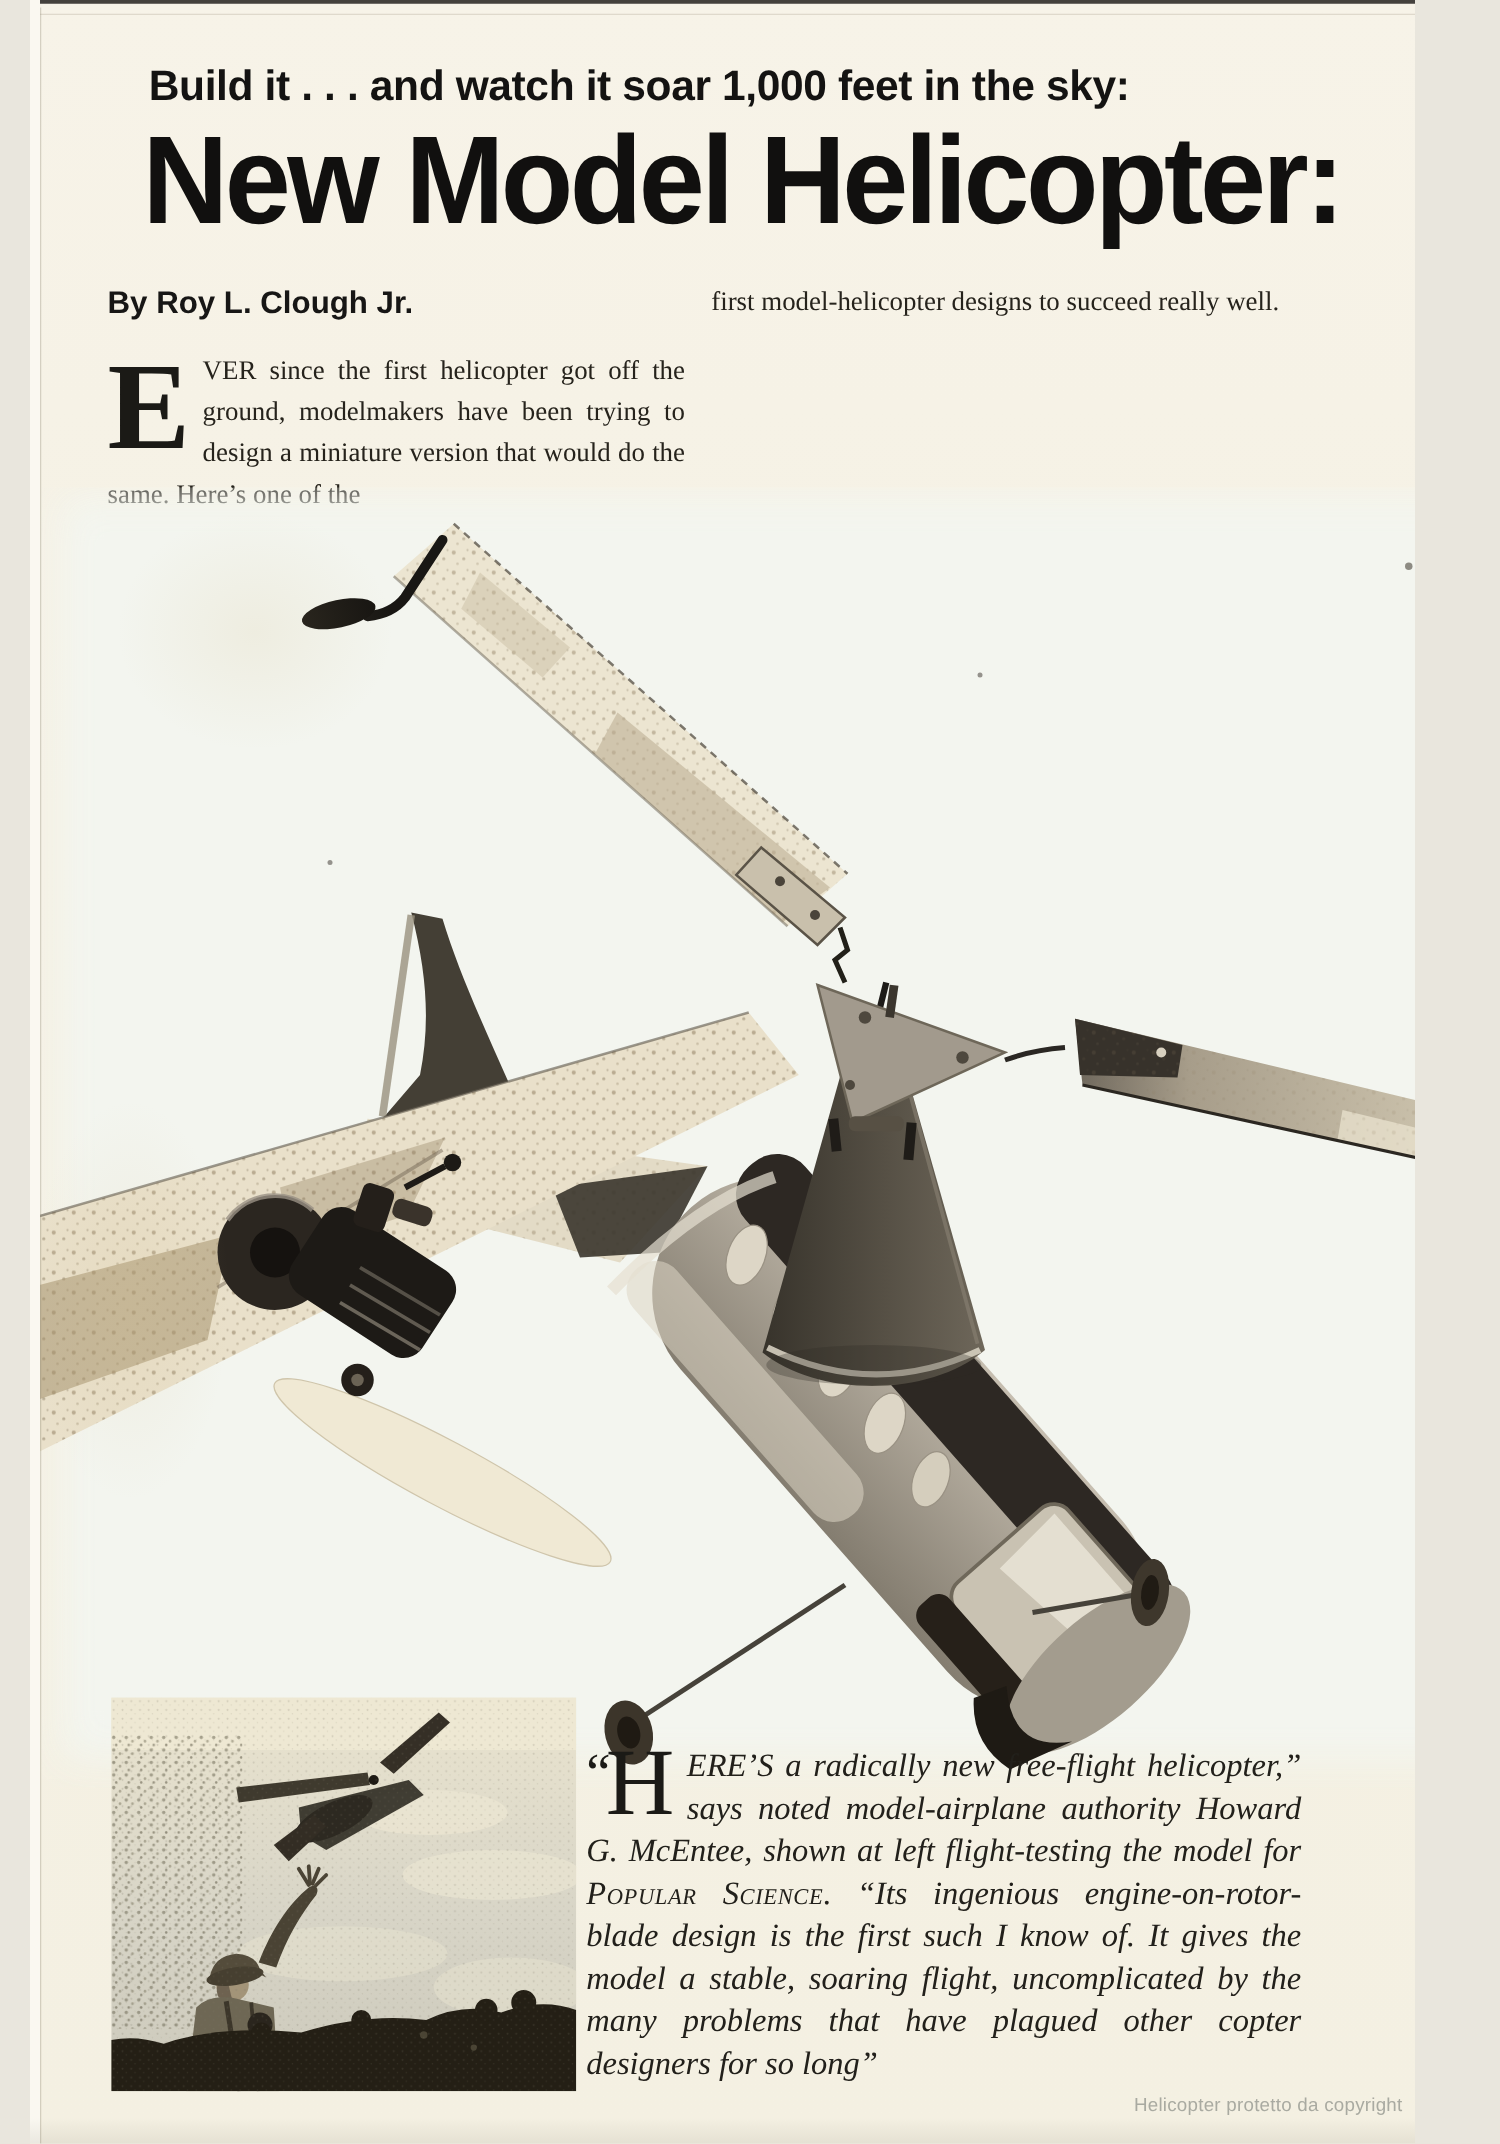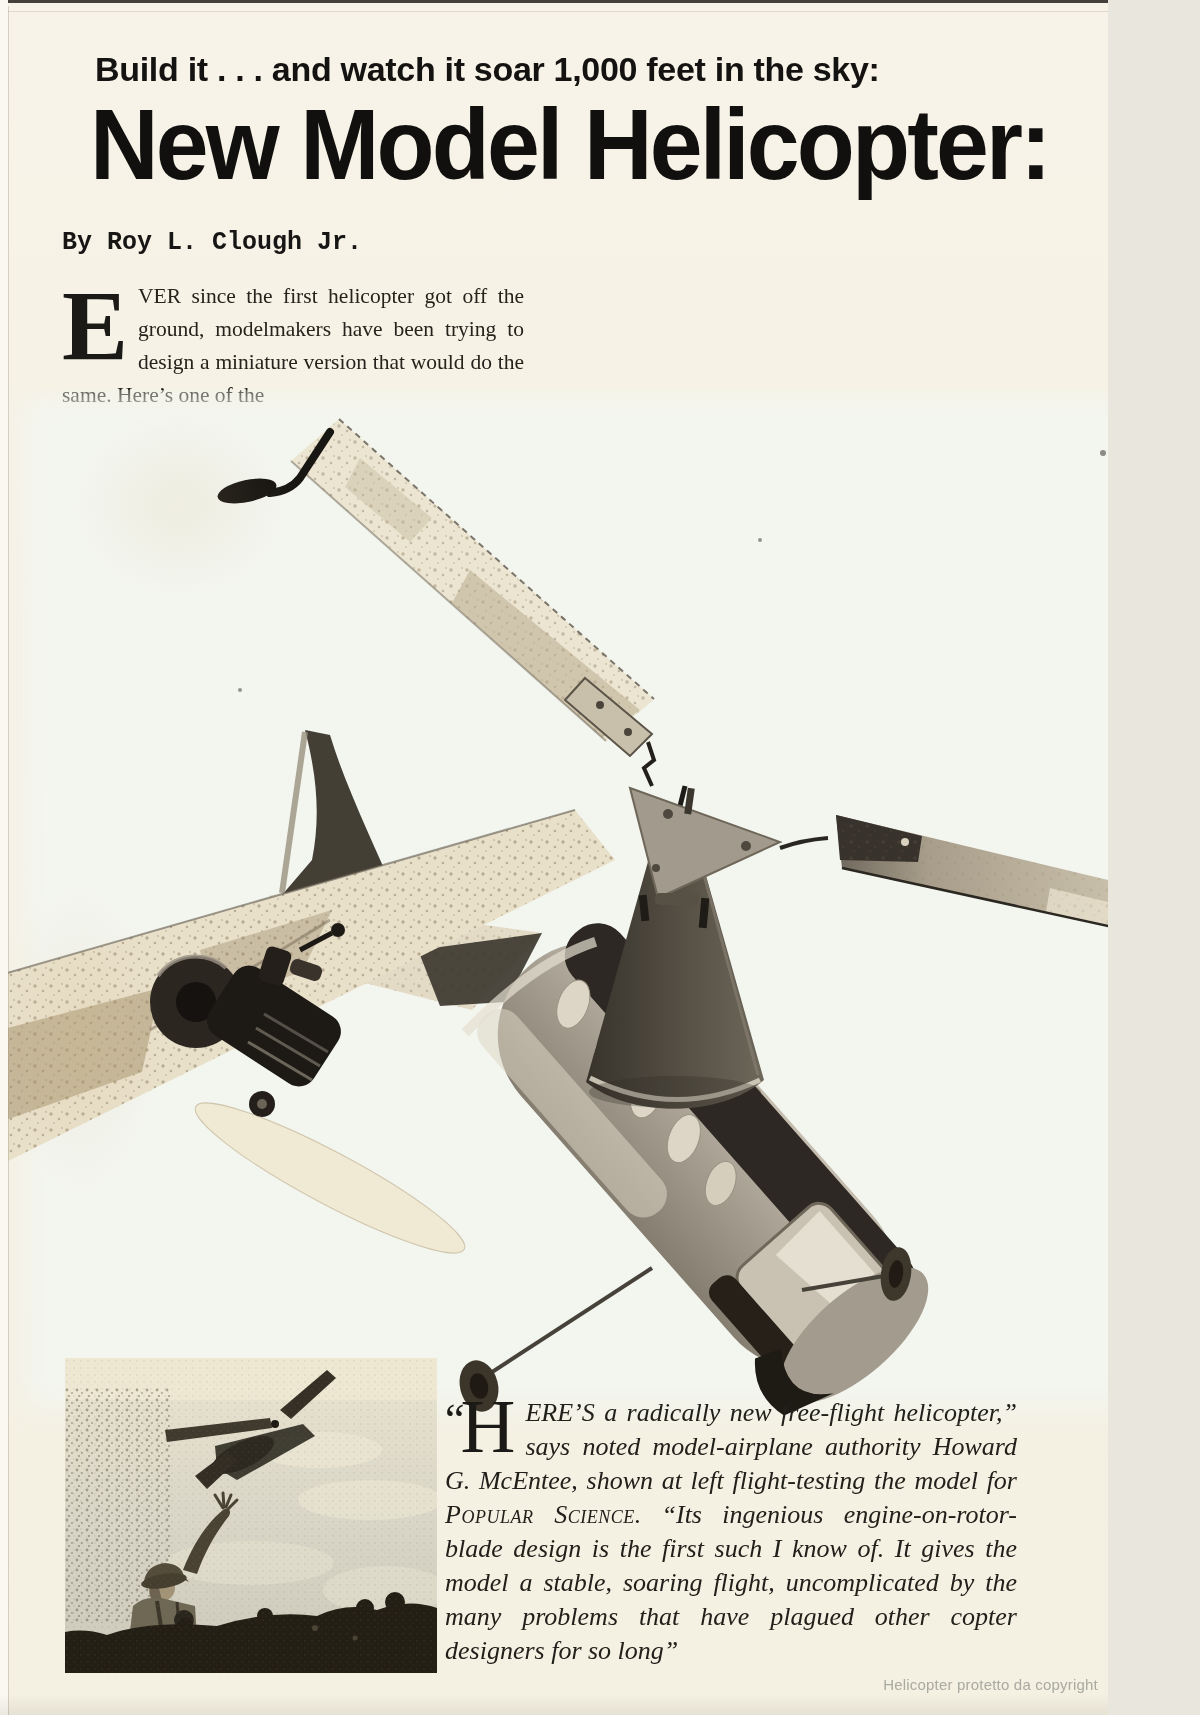--- a/index.html
+++ b/index.html
@@ -1,19 +1,19 @@
 <!DOCTYPE html>
 <html><head>
 <meta charset="utf-8">
 <style>
   html,body{margin:0;padding:0;background:#e9e6dd;}
   .page{
     position:relative;width:1108px;height:1715px;overflow:hidden;
     background:linear-gradient(180deg,#f7f3e8 0%,#f5f1e4 38%,#f4f0e2 100%);
-    font-family:"Liberation Serif",serif;color:#232119;
+    font-family:"Liberation Serif",serif;color:#232119;margin-left:24px;
   }
   
   .top-line{position:absolute;left:0;top:0;width:1200px;height:3px;background:rgba(28,26,23,.82);}
   .top-line2{position:absolute;left:8px;top:11px;width:1190px;height:1px;background:rgba(160,152,132,.28);}
   .left-strip{position:absolute;left:0;top:0;width:8px;height:1715px;background:#faf8f1;}
   .left-edge{position:absolute;left:8px;top:6px;width:1px;height:1709px;background:rgba(150,143,124,.35);}
   .right-line{position:absolute;left:1194px;top:0;width:3px;height:1715px;
     background:linear-gradient(180deg,rgba(38,36,32,.78),rgba(38,36,32,.5) 40%,rgba(38,36,32,.22) 68%,rgba(38,36,32,.42));}
   .art{position:absolute;background:#0f0e0c;}
   .a1{left:1185px;top:156px;width:13px;height:27px;border-radius:60% 40% 55% 45%;transform:rotate(14deg);}
@@ -25,21 +25,21 @@
     background:radial-gradient(closest-side,rgba(213,194,146,.16),transparent);}
   .stain2{position:absolute;left:0px;top:880px;width:160px;height:320px;
     background:radial-gradient(closest-side,rgba(210,188,140,.14),transparent);}
   .bottom-tint{position:absolute;left:0;top:1694px;width:1200px;height:21px;background:linear-gradient(180deg,transparent,rgba(120,115,100,.12));}
   
   .kicker{position:absolute;left:95px;top:50px;font-family:"Liberation Sans",sans-serif;
     font-weight:bold;font-size:34px;letter-spacing:-.3px;color:#141312;white-space:nowrap;}
   .title{position:absolute;left:90px;top:94px;margin:0;font-family:"Liberation Sans",sans-serif;
     font-weight:bold;font-size:100px;line-height:1;letter-spacing:-3px;color:#11100f;
     transform:scaleX(.95);transform-origin:left top;white-space:nowrap;}
-  .byline{position:absolute;left:62px;top:228px;font-family:Liberation Mono, monospace;
+  .byline{position:absolute;left:62px;top:228px;font-family:Liberation Sans, sans-serif;
     font-weight:bold;font-size:25px;color:#171615;}
   .col{position:absolute;font-size:21.5px;line-height:33px;text-align:justify;color:#26231c;}
   .col p{margin:0;}
   .col1{left:62px;top:280px;width:462px;}
   .col2{left:545px;top:225px;width:465px;line-height:32px;}
   .col2 p + p{text-indent:26px;}
   .dropcap{float:left;font-weight:bold;font-size:99px;line-height:.78;margin:7px 10px 0 0;color:#1b1a16;}
   .pullquote{position:absolute;left:445px;top:1396px;width:572px;font-style:italic;
     font-size:26px;line-height:34px;text-align:justify;color:#22201b;}
   .q-dropcap{float:left;margin:0 10px 0 0;font-style:normal;color:#1b1a16;}
@@ -58,20 +58,21 @@
 <div class="page">
 
   <div class="kicker">Build it . . . and watch it soar 1,000 feet in the sky:</div>
   <h1 class="title">New Model Helicopter:</h1>
   <div class="byline">By Roy L. Clough Jr.</div>
 
   <div class="col col1">
     <p><span class="dropcap">E</span><span>VER since the first helicopter got off the ground, modelmakers have been trying to design a miniature version that would do the same. Here’s one of the</span></p>
   </div>
   <div class="col col2">
+    <p>first model-helicopter designs to succeed really well.</p>
   </div>
 
   <svg class="photo main-photo" role="img" width="1200" height="1040" viewBox="0 0 1200 1040">
     <defs>
       <pattern id="spk" width="16" height="16" patternUnits="userSpaceOnUse">
         <circle cx="3" cy="4" r="1.7" fill="#8d7c5f" opacity=".55"></circle>
         <circle cx="11" cy="9" r="1.3" fill="#7a6b50" opacity=".45"></circle>
         <circle cx="6" cy="13" r="1" fill="#95876a" opacity=".4"></circle>
         <circle cx="14" cy="2" r=".9" fill="#6d5f46" opacity=".35"></circle>
       </pattern>

